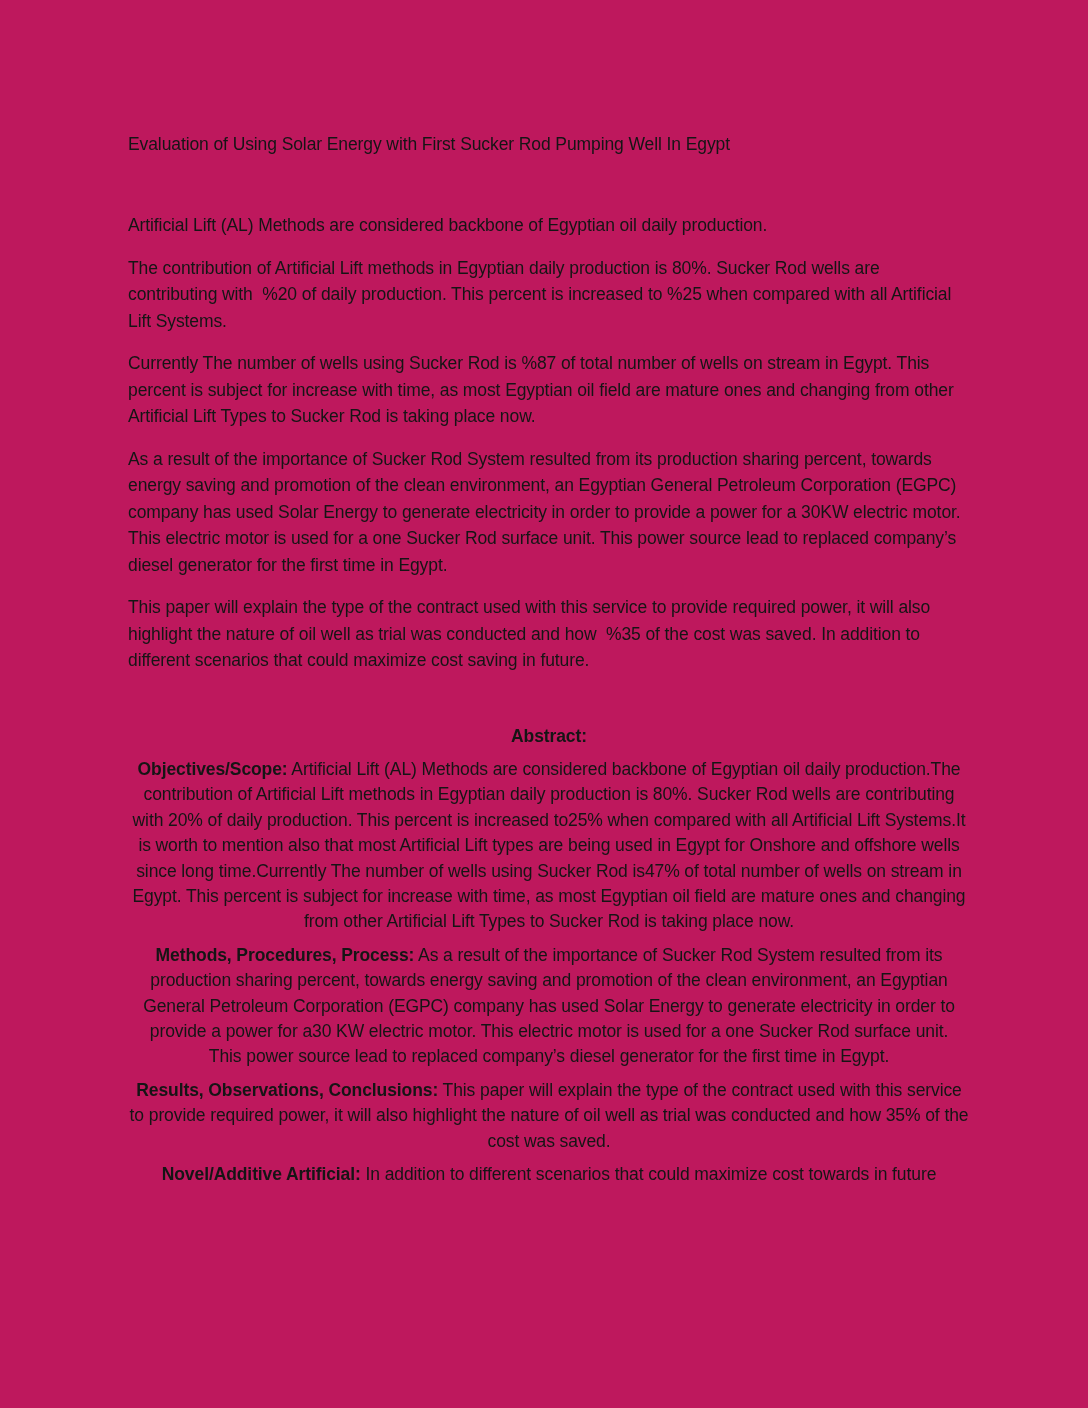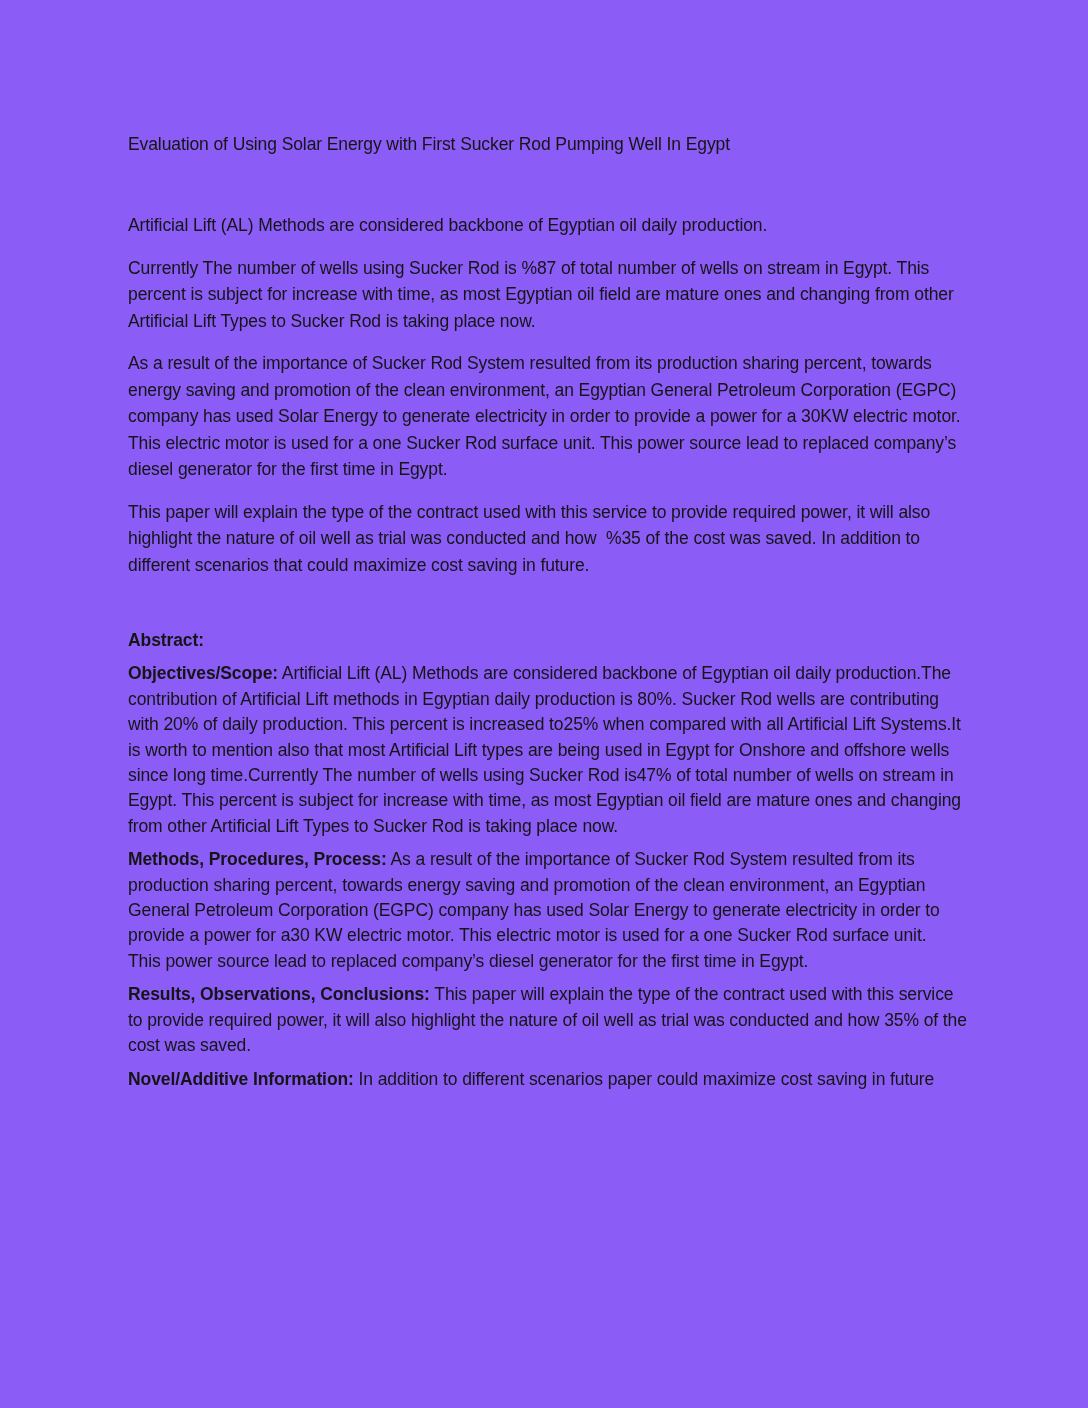--- a/index.html
+++ b/index.html
@@ -9,21 +9,21 @@
     height: 1408px;
     position: relative;
     font-family: "Liberation Sans", sans-serif;
     color: #151515;
   }
   .page {
     position: absolute;
     top: 0; left: 0;
     width: 1088px;
     height: 1408px;
-    background: #8b5cf6;
+    background: #be185d;
     padding: 132px 118px 40px 128px;
     overflow: hidden;
   }
   .doc-title {
     font-size: 17.5px;
     font-weight: 400;
     letter-spacing: -0.1px;
     line-height: 24px;
     margin-bottom: 56px;
     white-space: pre-wrap;
@@ -33,45 +33,47 @@
     letter-spacing: -0.1px;
     line-height: 26.5px;
     margin-bottom: 16px;
     white-space: pre-wrap;
   }
   .abstract {
     margin-top: 50px;
     font-size: 17.5px;
     letter-spacing: -0.1px;
     line-height: 25.4px;
+    text-align: center;
   }
   .abstract-heading {
     font-weight: 700;
   }
   .abstract-item { white-space: pre-wrap; margin-top: 8px; }
   .run-in { font-weight: 700; }
 </style>
 </head>
 <body>
 
 <div class="page">
 
   <h1 class="doc-title">Evaluation of Using Solar Energy with First Sucker Rod Pumping Well In Egypt</h1>
 
   <p class="para">Artificial Lift (AL) Methods are considered backbone of Egyptian oil daily production.</p>
+  <p class="para">The contribution of Artificial Lift methods in Egyptian daily production is 80%. Sucker Rod wells are contributing with  %20 of daily production. This percent is increased to %25 when compared with all Artificial Lift Systems.</p>
   <p class="para">Currently The number of wells using Sucker Rod is %87 of total number of wells on stream in Egypt. This percent is subject for increase with time, as most Egyptian oil field are mature ones and changing from other Artificial Lift Types to Sucker Rod is taking place now.</p>
   <p class="para">As a result of the importance of Sucker Rod System resulted from its production sharing percent, towards energy saving and promotion of the clean environment, an Egyptian General Petroleum Corporation (EGPC) company has used Solar Energy to generate electricity in order to provide a power for a 30KW electric motor. This electric motor is used for a one Sucker Rod surface unit. This power source lead to replaced company’s diesel generator for the first time in Egypt.</p>
   <p class="para">This paper will explain the type of the contract used with this service to provide required power, it will also highlight the nature of oil well as trial was conducted and how  %35 of the cost was saved. In addition to different scenarios that could maximize cost saving in future.</p>
 
   <div class="abstract">
     <div class="abstract-heading">Abstract:</div>
 
     <div class="abstract-item"><span class="run-in">Objectives/Scope:</span><span> Artificial Lift (AL) Methods are considered backbone of Egyptian oil daily production.The contribution of Artificial Lift methods in Egyptian daily production is 80%. Sucker Rod wells are contributing with 20% of daily production. This percent is increased to25% when compared with all Artificial Lift Systems.It is worth to mention also that most Artificial Lift types are being used in Egypt for Onshore and offshore wells since long time.Currently The number of wells using Sucker Rod is47% of total number of wells on stream in Egypt. This percent is subject for increase with time, as most Egyptian oil field are mature ones and changing from other Artificial Lift Types to Sucker Rod is taking place now.</span></div>
 
     <div class="abstract-item"><span class="run-in">Methods, Procedures, Process:</span><span> As a result of the importance of Sucker Rod System resulted from its production sharing percent, towards energy saving and promotion of the clean environment, an Egyptian General Petroleum Corporation (EGPC) company has used Solar Energy to generate electricity in order to provide a power for a30 KW electric motor. This electric motor is used for a one Sucker Rod surface unit.
 This power source lead to replaced company’s diesel generator for the first time in Egypt.</span></div>
 
     <div class="abstract-item"><span class="run-in">Results, Observations, Conclusions:</span><span> This paper will explain the type of the contract used with this service to provide required power, it will also highlight the nature of oil well as trial was conducted and how 35% of the cost was saved.</span></div>
 
-    <div class="abstract-item"><span class="run-in">Novel/Additive Information:</span><span> In addition to different scenarios paper could maximize cost saving in future</span></div>
+    <div class="abstract-item"><span class="run-in">Novel/Additive Artificial:</span><span> In addition to different scenarios that could maximize cost towards in future</span></div>
   </div>
 
 </div>
 
 </body></html>

